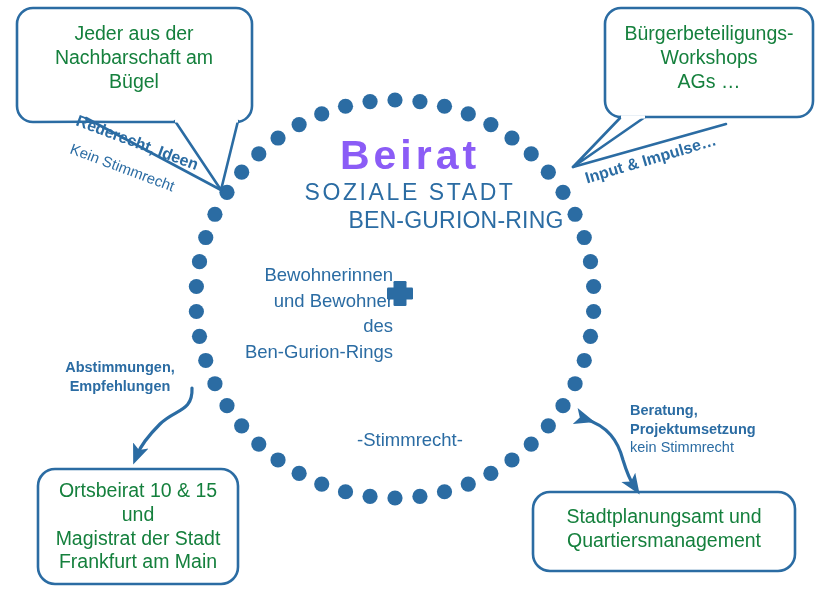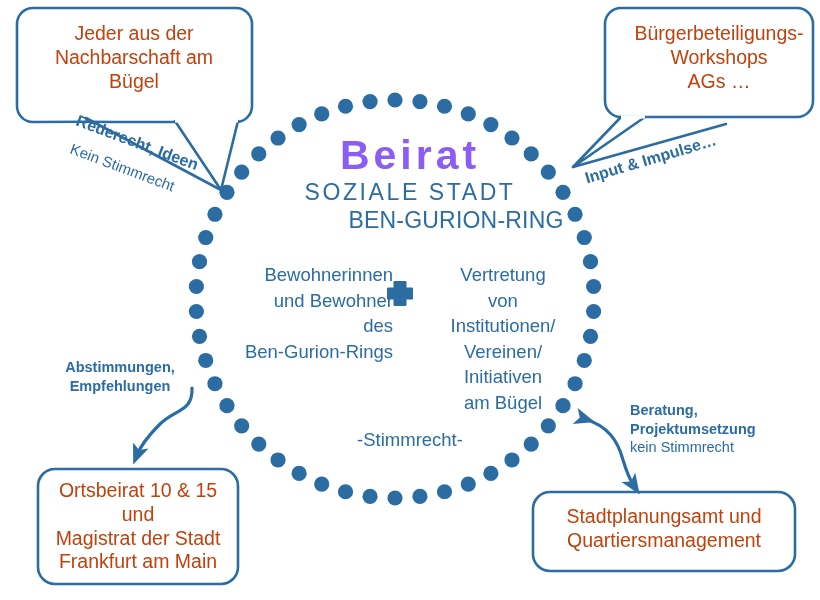--- a/index.html
+++ b/index.html
@@ -14,21 +14,21 @@
     overflow:hidden;
     background:#ffffff;
   }
   svg#canvas{position:absolute;left:0;top:0;width:820px;height:600px;}
 
   
   .tlayer{position:absolute;left:0;top:0;width:820px;height:600px;pointer-events:none;}
   .tx{position:absolute;color:#2b6ca3;line-height:1.22;}
 
   .bubble-text{
-    text-align:center;font-size:19.5px;font-weight:400;color:#c2410c;
+    text-align:center;font-size:19.5px;font-weight:400;color:#15803d;
   }
 
   
   .title-main{
     left:0;right:0;top:130px;width:820px;text-align:center;
     font-size:41px;font-weight:700;letter-spacing:4px;color:#8b5cf6;
   }
   .title-sub1{
     left:0;right:18px;top:178px;width:820px;text-align:center;
     font-size:23px;font-weight:400;letter-spacing:2.6px;color:#2b6ca3;
@@ -166,29 +166,28 @@
     <path d="M585,419 C608,426 618,441 623,460 C627,473 630,480 634,486" fill="none" stroke="#2b6ca3" stroke-width="3.2" stroke-linecap="round" marker-start="url(#ah2)" marker-end="url(#ah)"></path>
   </svg>
 
   <div class="tlayer">
 
     <div class="tx title-main">Beirat</div>
     <div class="tx title-sub1">SOZIALE STADT</div>
     <div class="tx title-sub2">BEN-GURION-RING</div>
 
     <div class="tx col-left">Bewohnerinnen<br>und Bewohner<br>des<br>Ben-Gurion-Rings</div>
-    <div class="tx col-right">Vertretung<br>von<br>Institutionen/<br>Vereinen/<br>Initiativen<br>am Bügel</div>
     <div class="tx stimm">-Stimmrecht-</div>
 
     <div class="tx bubble-text" style="left:34px;top:22px;width:200px;">Jeder aus der<br>Nachbarschaft am<br>Bügel</div>
 
     <div class="rot cap-b" style="left:80px;top:112px;transform:rotate(20.5deg);transform-origin:0 0;">Rederecht, Ideen</div>
     <div class="rot cap-r" style="left:74px;top:140px;transform:rotate(20.5deg);transform-origin:0 0;">Kein Stimmrecht</div>
 
-    <div class="tx bubble-text" style="left:608px;top:22px;width:202px;padding-left:10px;">Bürgerbeteiligungs-<br>Workshops<br>AGs …</div>
+    <div class="tx bubble-text" style="left:608px;top:22px;width:202px;">Bürgerbeteiligungs-<br>Workshops<br>AGs …</div>
 
     <div class="rot cap-b" style="left:583px;top:170px;transform:rotate(-16.5deg);transform-origin:0 0;">Input &amp; Impulse…</div>
 
     <div class="side-cap" style="left:40px;top:358px;width:160px;">
       <span class="b">Abstimmungen,</span>
       <span class="b">Empfehlungen</span>
     </div>
 
     <div class="tx bubble-text" style="left:40px;top:479px;width:196px;">Ortsbeirat 10 &amp; 15<br>und<br>Magistrat der Stadt<br>Frankfurt am Main</div>
 

